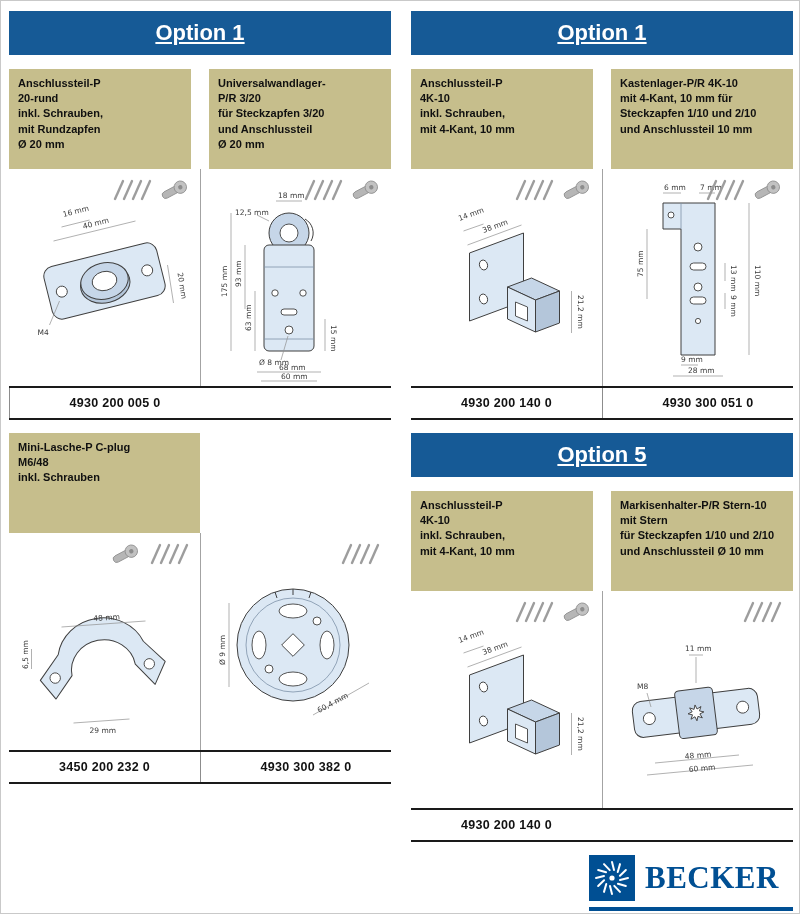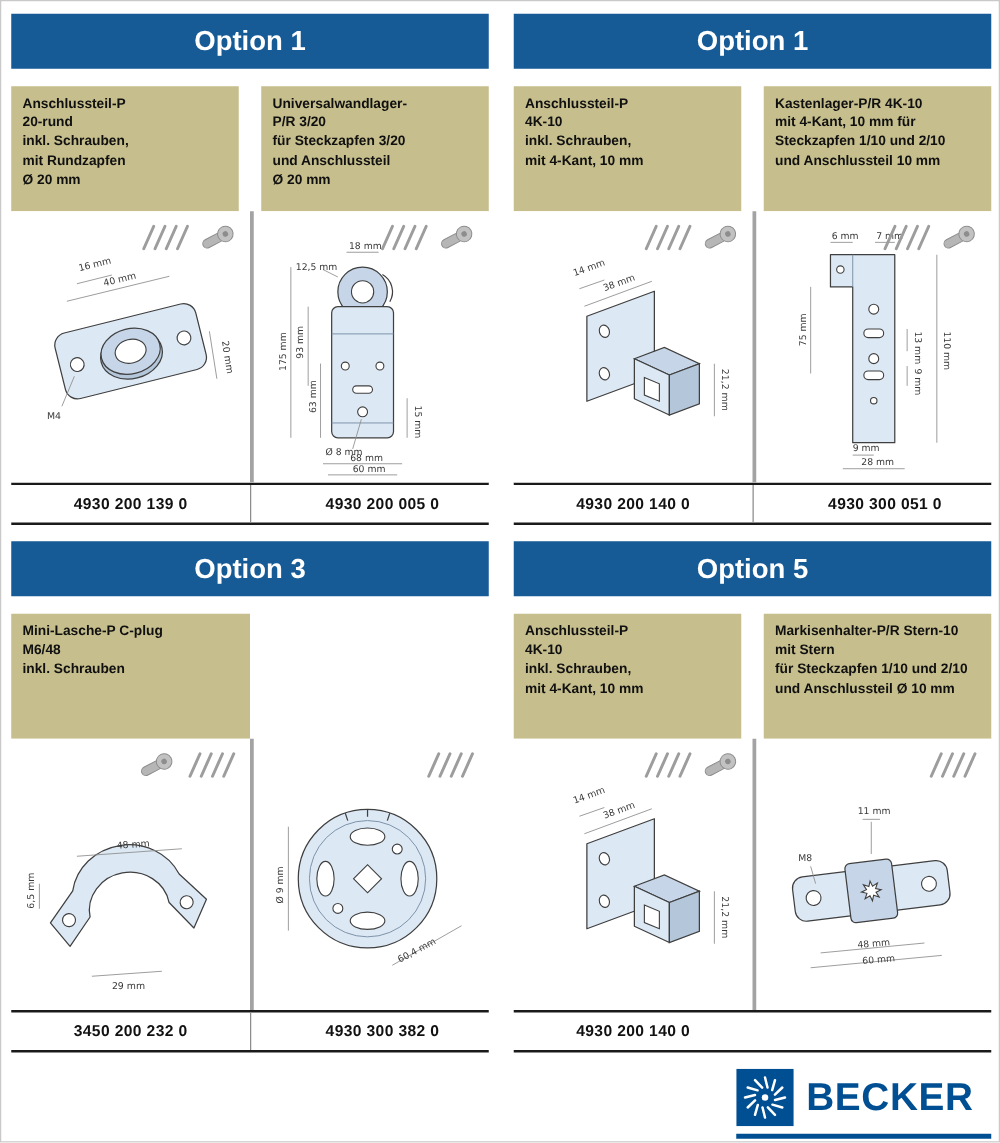--- a/index.html
+++ b/index.html
@@ -10,52 +10,52 @@
     overflow:hidden;
   }
   .opt{position:absolute;width:382px;}
   .opt1{left:8px;top:10px;}
   .opt2{left:410px;top:10px;}
   .opt3{left:8px;top:432px;}
   .opt4{left:410px;top:432px;}
   .opt-header{
     height:44px;line-height:44px;text-align:center;
     background:var(--header-blue,#165a96);color:#fff;
-    font-size:22px;font-weight:bold;margin-bottom:14px;
+    font-size:22px;font-weight:bold;margin-bottom:14px;text-decoration:underline;
   }
   .desc-row{display:flex;column-gap:18px;}
   .desc{
     width:50%;box-sizing:border-box;height:100px;overflow:hidden;
     background:var(--panel-khaki,#c6be8c);
     padding:7px 9px;font-size:11px;font-weight:bold;line-height:1.38;
     white-space:pre-line;color:#101010;
   }
   .draw-row{display:flex;height:217px;}
   .draw{width:50%;position:relative;box-sizing:border-box;background:#fff;}
-  .draw.sep{border-left:3px solid #a3a3a3;}
+  .draw.sep{border-left:1px solid #a3a3a3;}
   .draw-icons{position:absolute;top:8px;right:10px;display:flex;align-items:center;gap:7px;}
   .tdraw{position:absolute;left:0;top:0;width:100%;height:100%;}
   .tdraw .p{fill:#dce8f4;stroke:#3f3f3f;stroke-width:1;stroke-linejoin:round;}
   .tdraw .p2{fill:#c6d6e8;stroke:#3f3f3f;stroke-width:1;}
   .tdraw .p3{fill:#b4c6da;stroke:#3f3f3f;stroke-width:1;}
   .tdraw .hole{fill:#ffffff;stroke:#3f3f3f;stroke-width:0.9;}
   .tdraw .dim{stroke:#8f8f8f;stroke-width:0.7;fill:none;}
   .tdraw .bend{stroke:#7d92a8;stroke-width:0.8;}
   .tdraw .dimt{fill:#3a3a3a;font-size:7.5px;font-family:"DejaVu Sans",sans-serif;font-weight:normal;}
   .part-row{
     display:flex;border-top:2px solid #1a1a1a;border-bottom:2px solid #1a1a1a;
   }
   .part-num{
     width:50%;box-sizing:border-box;text-align:center;padding:8px 0;
     font-size:12.5px;font-weight:bold;letter-spacing:0.3px;
   }
   .part-num.sep{border-left:1px solid #8c8c8c;padding-left:20px;}
   .logo{
     position:absolute;left:588px;top:852px;width:204px;height:50px;
-    display:flex;align-items:center;gap:10px;background:#fff;
+    display:flex;align-items:center;gap:10px;background:#fff;font-family:Liberation Serif, serif;
   }
   .logo-text{
     color:var(--brand-blue,#004f93);font-size:31px;font-weight:bold;letter-spacing:0.5px;
   }
   .logo-bar{
     position:absolute;left:588px;top:906px;width:204px;height:4px;
     background:var(--brand-blue,#004f93);
   }
 </style>
 </head>
@@ -161,21 +161,20 @@
             <g transform="rotate(-28 15 13)">
               <rect x="1" y="9.5" width="18" height="7" rx="3.5" fill="#b6b6b6" stroke="#8d8d8d" stroke-width="0.8"></rect>
               <circle cx="21" cy="13" r="6.2" fill="#c2c2c2" stroke="#8d8d8d" stroke-width="0.8"></circle>
               <circle cx="21" cy="13" r="2.2" fill="#8d8d8d"></circle>
             </g>
           </svg>
         </div>
       </div>
     </div>
     <div class="part-row">
-      <div class="part-num">4930 200 139 0</div>
       <div class="part-num sep">4930 200 005 0</div>
     </div>
   </section>
 
   <section class="opt opt2">
     <div class="opt-header">Option 1</div>
     <div class="desc-row">
       <div class="desc">Anschlussteil-P
 4K-10
 inkl. Schrauben,
@@ -268,21 +267,20 @@
         </div>
       </div>
     </div>
     <div class="part-row">
       <div class="part-num">4930 200 140 0</div>
       <div class="part-num sep">4930 300 051 0</div>
     </div>
   </section>
 
   <section class="opt opt3">
-    <div class="opt-header">Option 3</div>
     <div class="desc-row">
       <div class="desc">Mini-Lasche-P C-plug
 M6/48
 inkl. Schrauben</div>
     </div>
     <div class="draw-row">
 
       <div class="draw">
         <svg class="tdraw" viewBox="0 0 190 217" preserveAspectRatio="xMidYMid meet">
           <g transform="rotate(-5 92 135)">

